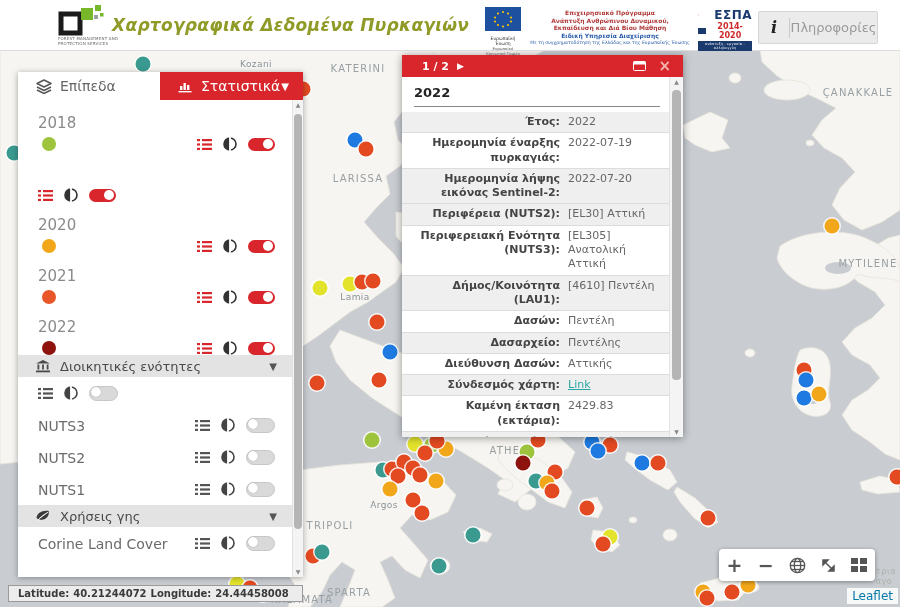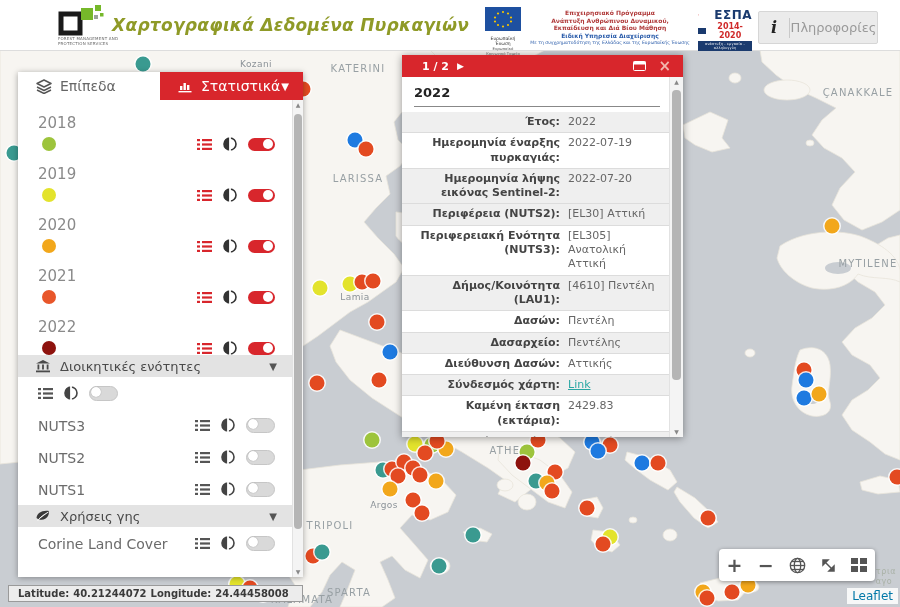--- a/index.html
+++ b/index.html
@@ -343,24 +343,20 @@
               <circle cx="7" cy="7" r="6" fill="none" stroke="#333" stroke-width="1.6"></circle>
               <path d="M7,1 A6,6 0 0,0 7,13 Z" fill="#333"></path>
               <rect x="6.1" y="0" width="1.8" height="14" fill="#fff"></rect>
             </svg>
             <span class="tgl on">
               <span class="knob"></span>
             </span>
     </div>
         </div>
         <div class="layer-row year">
-    <div class="layer-left">
-      <div class="year-label">2019</div>
-      <div class="legend-dot" style="background:#e3e32c"></div>
-    </div>
     <div class="layer-controls">
       <svg width="15" height="13" viewBox="0 0 15 13">
               <g fill="#d8262c">
                 <rect x="0" y="1" width="3" height="2.2"></rect>
                 <rect x="5" y="1" width="10" height="2.2"></rect>
                 <rect x="0" y="5.4" width="3" height="2.2"></rect>
                 <rect x="5" y="5.4" width="10" height="2.2"></rect>
                 <rect x="0" y="9.8" width="3" height="2.2"></rect>
                 <rect x="5" y="9.8" width="10" height="2.2"></rect>
               </g>

